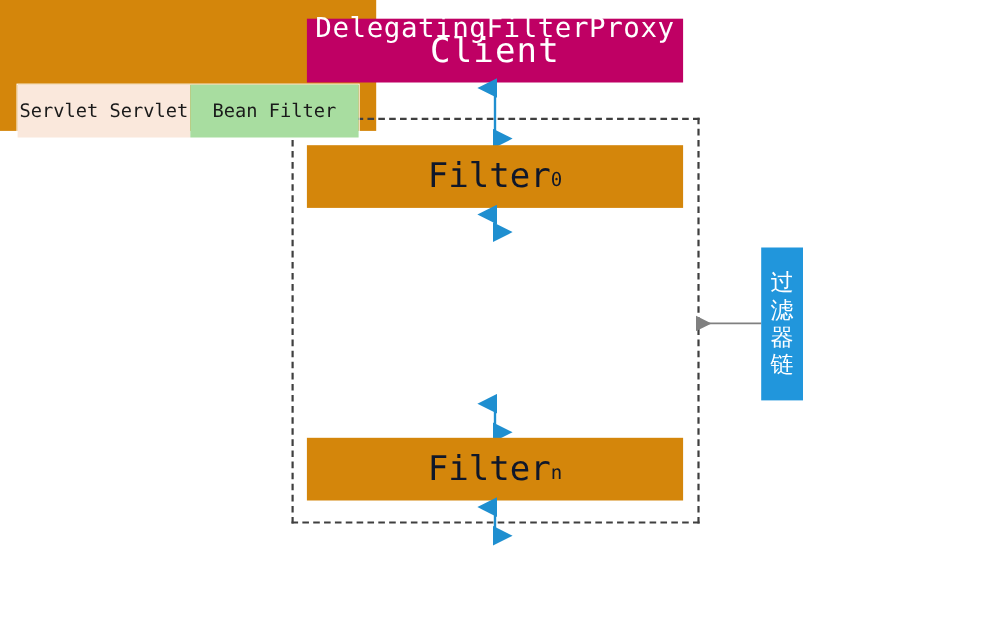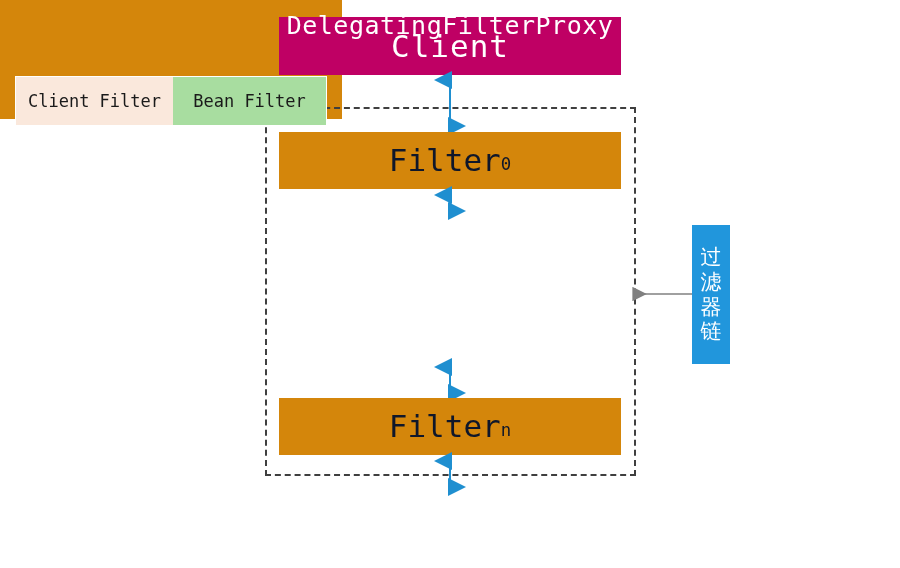--- a/index.html
+++ b/index.html
@@ -200,21 +200,21 @@
   </div>
 
   <svg class="arrow-svg" style="left:441px; top:189px;" width="18" height="28">
     <line x1="9" y1="22" x2="9" y2="6" stroke="#1f8fd0" stroke-width="2" marker-end="url(#ah-up)"></line>
     <line x1="9" y1="6" x2="9" y2="22" stroke="#1f8fd0" stroke-width="2" marker-end="url(#ah-down)"></line>
   </svg>
 
   <div id="delegating-filter-proxy-box">
     <div id="delegating-filter-proxy-title">DelegatingFilterProxy</div>
     <div id="inner-filter-row">
-      <div id="servlet-filter-box">Client Filter</div>
+      <div id="servlet-filter-box">Servlet Servlet</div>
       <div id="bean-filter-box">Bean Filter</div>
     </div>
   </div>
 
   <svg class="arrow-svg" style="left:441px; top:361px;" width="18" height="38">
     <line x1="9" y1="32" x2="9" y2="6" stroke="#1f8fd0" stroke-width="2" marker-end="url(#ah-up)"></line>
     <line x1="9" y1="6" x2="9" y2="32" stroke="#1f8fd0" stroke-width="2" marker-end="url(#ah-down)"></line>
   </svg>
 
   <div class="node filter-box" id="filter-last-box">

